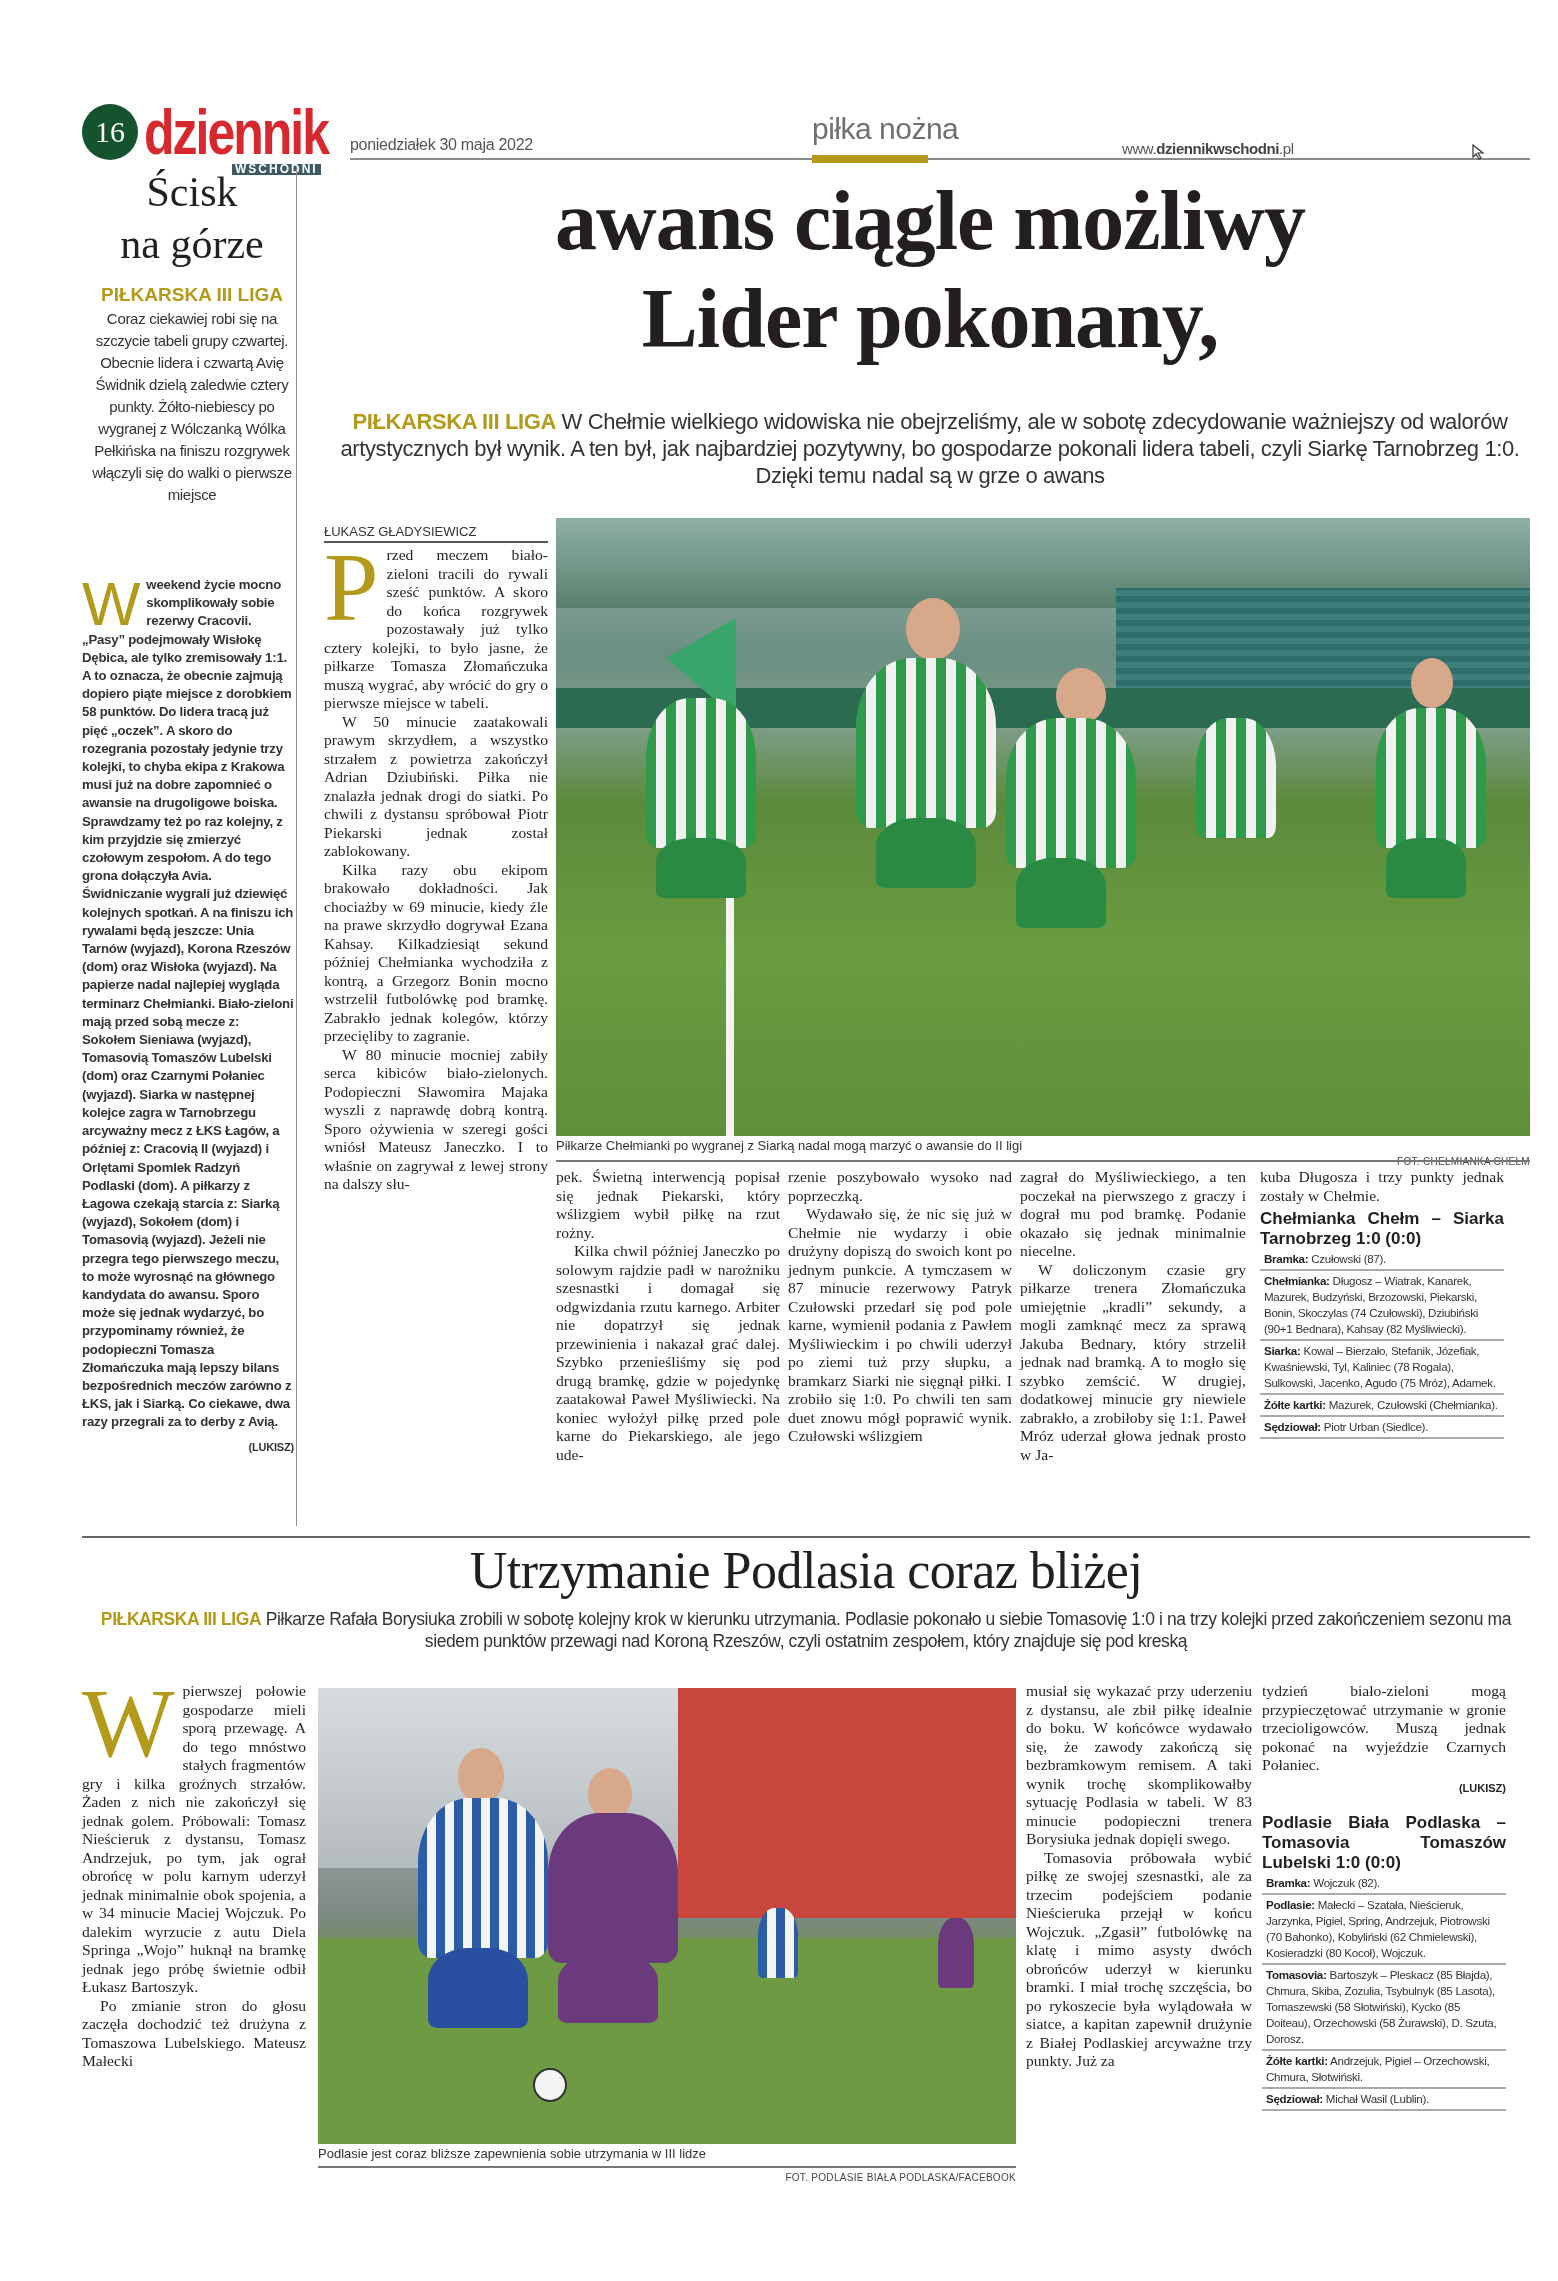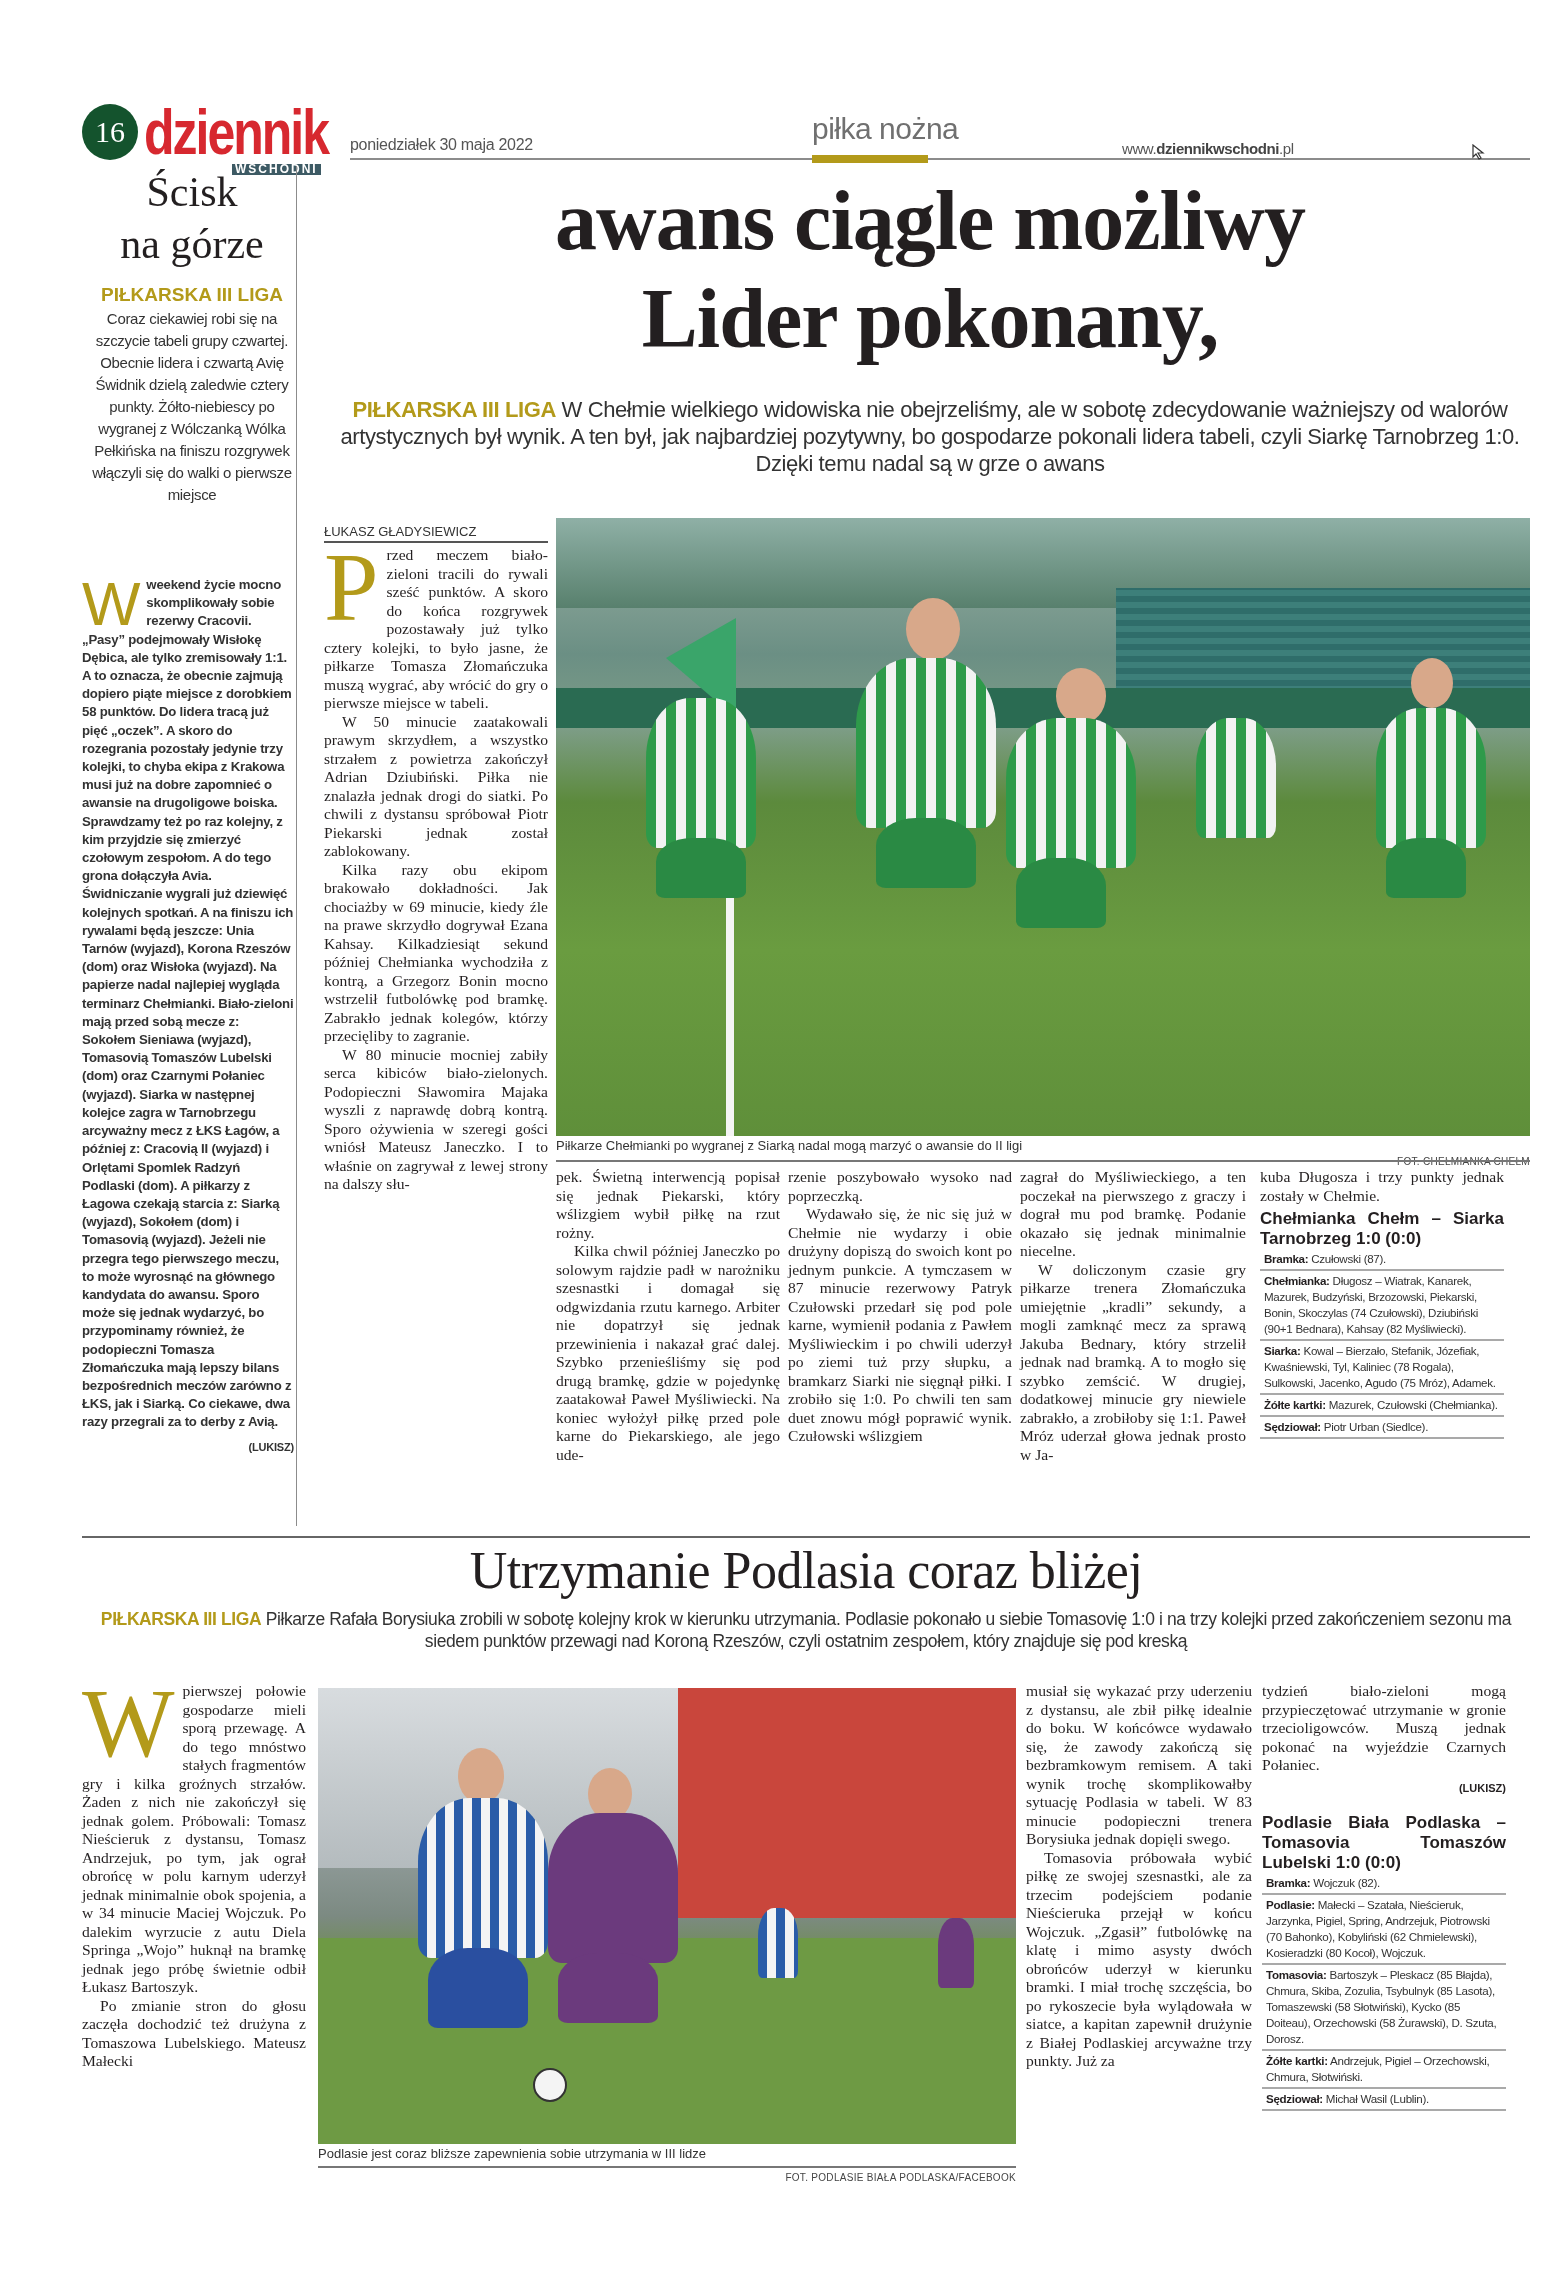--- a/index.html
+++ b/index.html
@@ -23,21 +23,21 @@
   .side-divider { left: 296px; top: 166px; width: 1px; height: 1360px; background: #8c8c8c; }
   .kicker { color: #b39a1a; font-family: "Liberation Sans", sans-serif; font-weight: bold; }
   .side-lead-kicker { left: 82px; top: 284px; width: 220px; text-align: center; font-size: 19px; }
   .side-lead { left: 82px; top: 308px; width: 220px; text-align: center; font-family: "Liberation Sans", sans-serif; font-size: 15px; line-height: 22px; color: #333; letter-spacing: -0.3px; }
   .side-body { left: 82px; top: 576px; width: 212px; font-family: "Liberation Sans", sans-serif; font-weight: bold; font-size: 13.2px; line-height: 18.2px; color: #333; letter-spacing: -0.2px; }
   .dropcap-sans { float: left; font-family: "Liberation Sans", sans-serif; font-weight: normal; font-size: 62px; line-height: 52px; color: #b39a1a; margin: 2px 6px 0 0; }
   .signoff { display: block; text-align: right; font-size: 11px; margin-top: 6px; }
 
   
   .headline { left: 330px; top: 172px; width: 1200px; text-align: center; font-family: "Liberation Serif", serif; font-weight: bold; font-size: 84px; line-height: 98px; letter-spacing: -1px; }
-  .lead { left: 330px; top: 396px; width: 1200px; text-align: center; font-family: "Liberation Sans", sans-serif; font-size: 22px; line-height: 27px; color: #333; letter-spacing: -0.4px; }
+  .lead { left: 330px; top: 408px; width: 1200px; text-align: center; font-family: "Liberation Sans", sans-serif; font-size: 22px; line-height: 27px; color: #333; letter-spacing: -0.4px; }
   .lead .kicker { font-size: 22px; }
 
   .byline { left: 324px; top: 524px; font-family: "Liberation Sans", sans-serif; font-size: 13px; color: #333; letter-spacing: 0; }
   .byline-rule { left: 324px; top: 541px; width: 224px; height: 2px; background: #555; }
 
   
   .photo { overflow: hidden; }
   .photo1 { left: 556px; top: 518px; width: 974px; height: 618px; background: linear-gradient(180deg, #b7c6b4 0%, #86a296 10%, #6b8f84 22%, #7d9d87 34%, #5c8a3c 46%, #6a9c40 70%, #5f8f3a 100%); }
   .photo2 { left: 318px; top: 1688px; width: 698px; height: 456px; background: linear-gradient(180deg, #c4c9cf 0%, #a8b0b6 20%, #7c8a82 50%, #6b8e42 62%, #7a9a4a 100%); }
   .player { position: absolute; border-radius: 40% 40% 10% 10%; }

